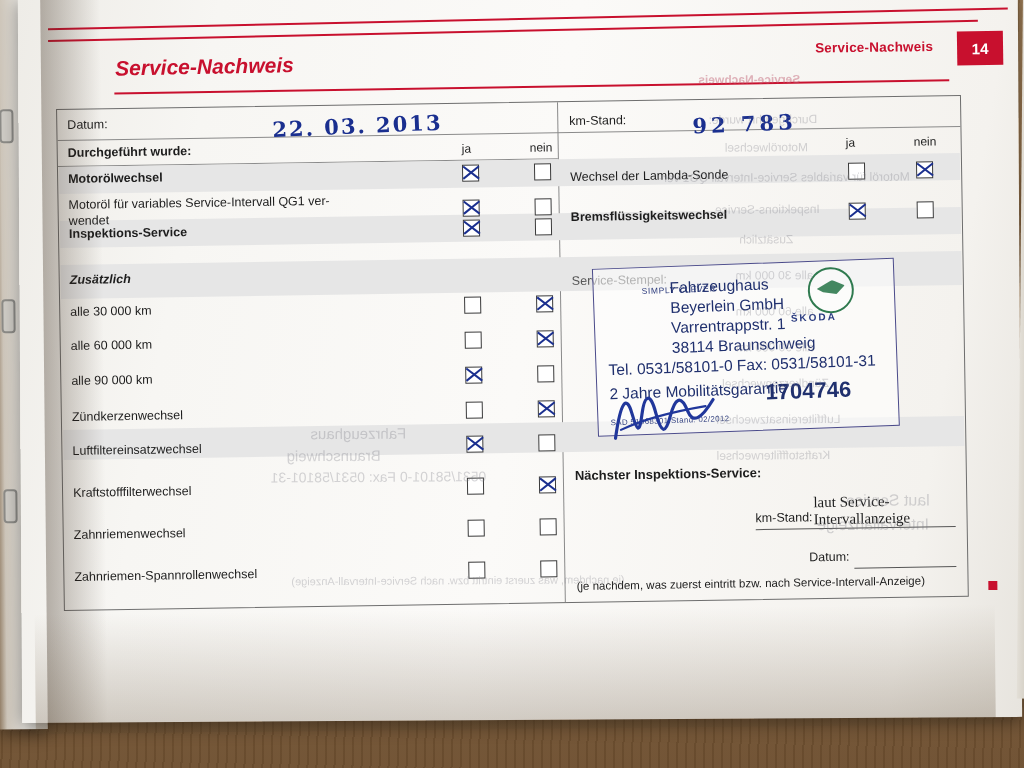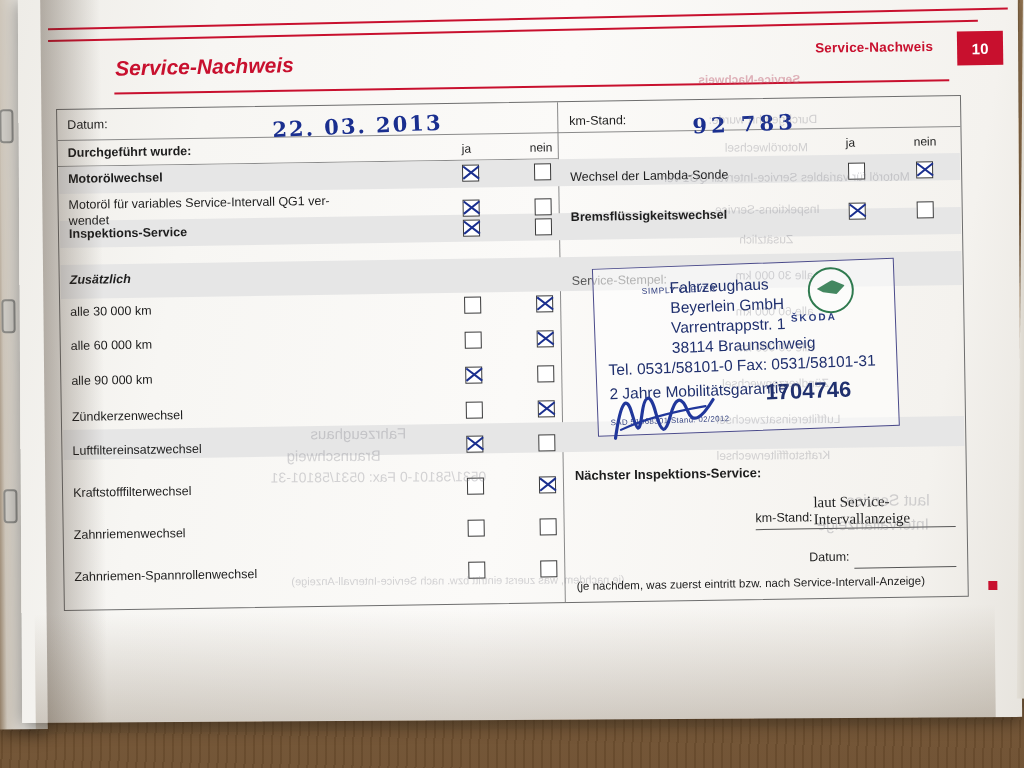--- a/index.html
+++ b/index.html
@@ -186,21 +186,21 @@
     <div class="ring" style="top:300px"></div>
     <div class="ring" style="top:490px"></div>
   </div>
 
   <div class="page" id="sheet">
 
     <div id="headband">
       <div class="redline" id="redline-top"></div>
       <div class="redline" id="redline-bot"></div>
       <div id="runhead">Service-Nachweis</div>
-      <div id="pagebox">10</div>
+      <div id="pagebox">14</div>
     </div>
 
     <div id="title">Service-Nachweis</div>
     <div id="title-rule"></div>
 
     <div id="form">
 
       <div class="hline" style="top:30px"></div>
       <div class="hline" style="top:56px;width:500px"></div>
       <div class="vline" style="left:500px;height:500px"></div>

